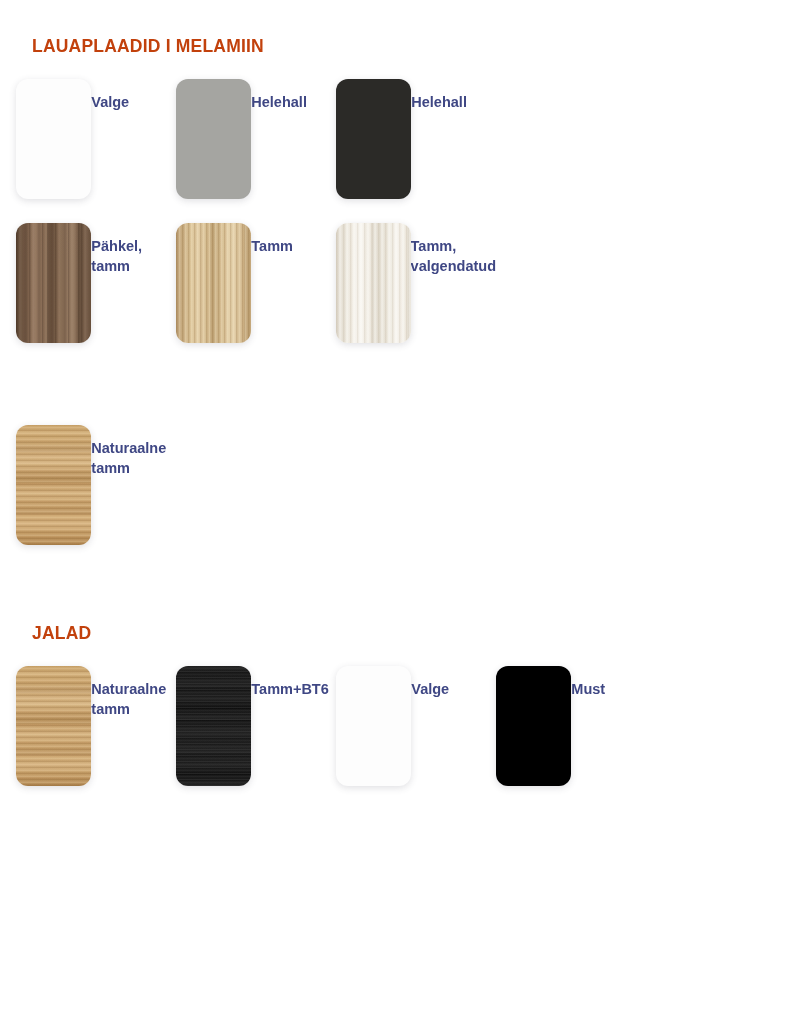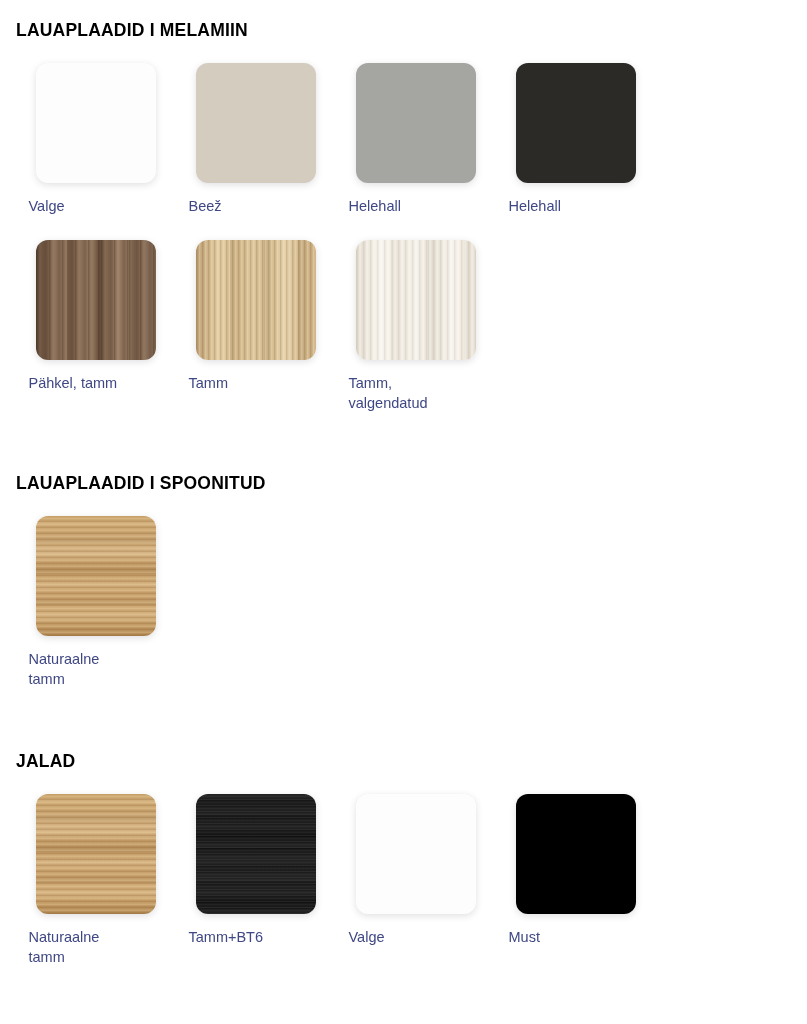--- a/index.html
+++ b/index.html
@@ -23,39 +23,40 @@
     height: 1024px;
     padding: 0 16px;
   }
 
   .section { margin: 0; }
   .section-heading {
     font-family: "Liberation Sans", "DejaVu Sans", sans-serif;
     font-size: 17.5px;
     font-weight: bold;
     letter-spacing: 0.2px;
-    color: #000000;
-    margin: 0;
+    color: #c2410c;
+    margin: 16px;
     line-height: 1.2;
   }
 
   .swatch-rows { margin: 0; }
 
   .swatch-row {
     display: flex;
     flex-wrap: nowrap;
     margin: 0;
   }
 
   .swatch-cell {
     width: 160px;
     flex: 0 0 160px;
     display: flex;
-    flex-direction: column;
-    align-items: center;
+    flex-direction: row;
+    align-items: flex-start;
+    font-weight: bold;
   }
 
   .swatch-chip {
     width: 120px;
     height: 120px;
     border-radius: 12px;
     box-shadow: 0 2px 7px rgba(60,60,80,0.16);
     position: relative;
     overflow: hidden;
     background: #ffffff;
@@ -150,24 +151,20 @@
     <h2 class="section-heading">LAUAPLAADID I MELAMIIN</h2>
 
     <div class="swatch-rows">
 
       <div class="swatch-row" style="margin-top:22px;">
         <div class="swatch-cell">
           <div class="swatch-chip m-valge"></div>
           <div class="swatch-label">Valge</div>
         </div>
         <div class="swatch-cell">
-          <div class="swatch-chip m-beez"></div>
-          <div class="swatch-label">Beež</div>
-        </div>
-        <div class="swatch-cell">
           <div class="swatch-chip m-helehall"></div>
           <div class="swatch-label">Helehall</div>
         </div>
         <div class="swatch-cell">
           <div class="swatch-chip m-tumehall"></div>
           <div class="swatch-label">Helehall</div>
         </div>
       </div>
 
       <div class="swatch-row" style="margin-top:24px;">
@@ -183,21 +180,20 @@
           <div class="swatch-chip m-tamm-valge"></div>
           <div class="swatch-label">Tamm,
 valgendatud</div>
         </div>
       </div>
 
     </div>
   </section>
 
   <section class="section" style="padding-top:60px;">
-    <h2 class="section-heading">LAUAPLAADID I SPOONITUD</h2>
 
     <div class="swatch-rows">
       <div class="swatch-row" style="margin-top:22px;">
         <div class="swatch-cell">
           <div class="swatch-chip m-naturaalne"></div>
           <div class="swatch-label">Naturaalne
 tamm</div>
         </div>
       </div>
     </div>

